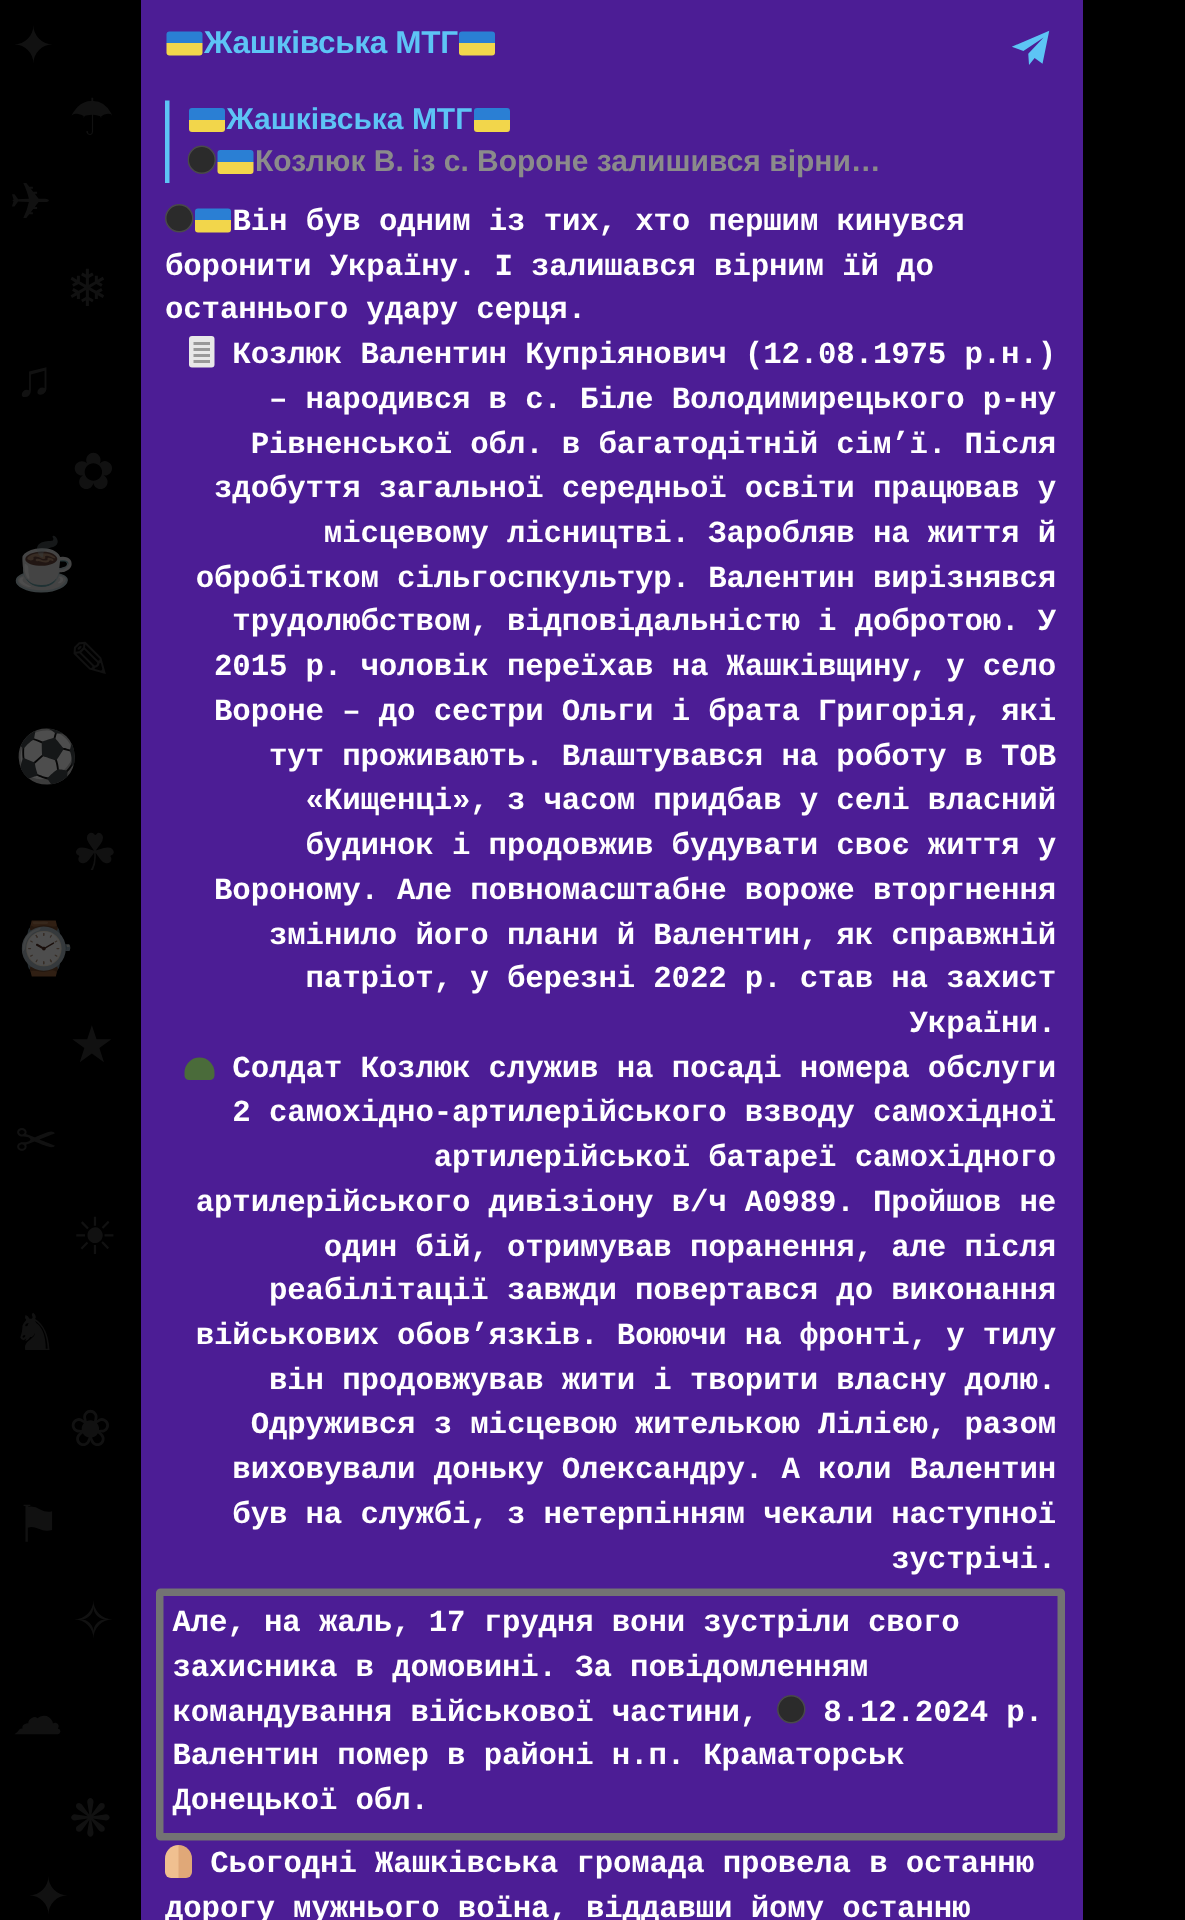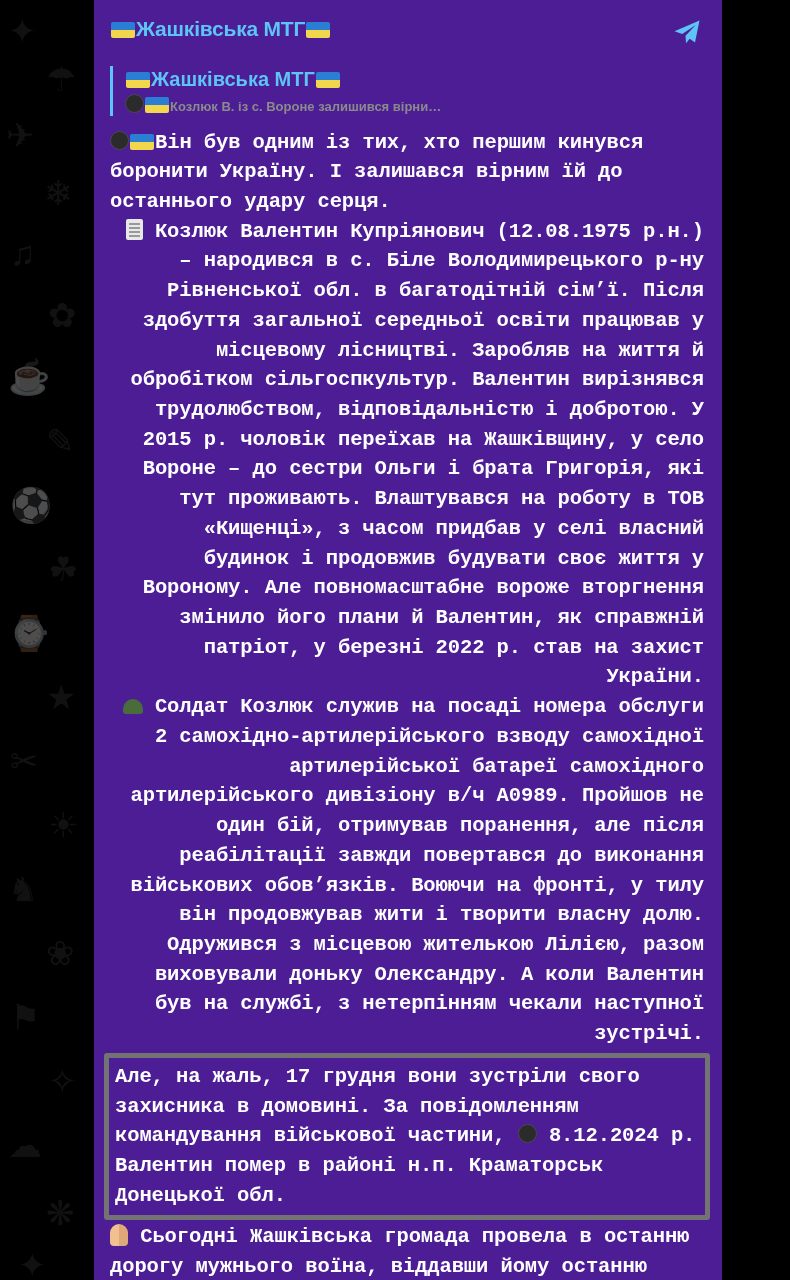--- a/index.html
+++ b/index.html
@@ -60,21 +60,21 @@
     border-left: 3px solid #5dc4f5;
   }
   .reply-title {
     color: #5dc4f5;
     font-size: 20px;
     font-weight: bold;
     line-height: 1.3;
   }
   .reply-text {
     color: #8b8b8b;
-    font-size: 13px;
+    font-size: 20px;
     font-weight: bold;
     line-height: 1.35;
     margin-top: 2px;
     white-space: nowrap;
     overflow: hidden;
     text-overflow: ellipsis;
   }
   .body-text {
     margin-top: 12px;
     color: #ffffff;

